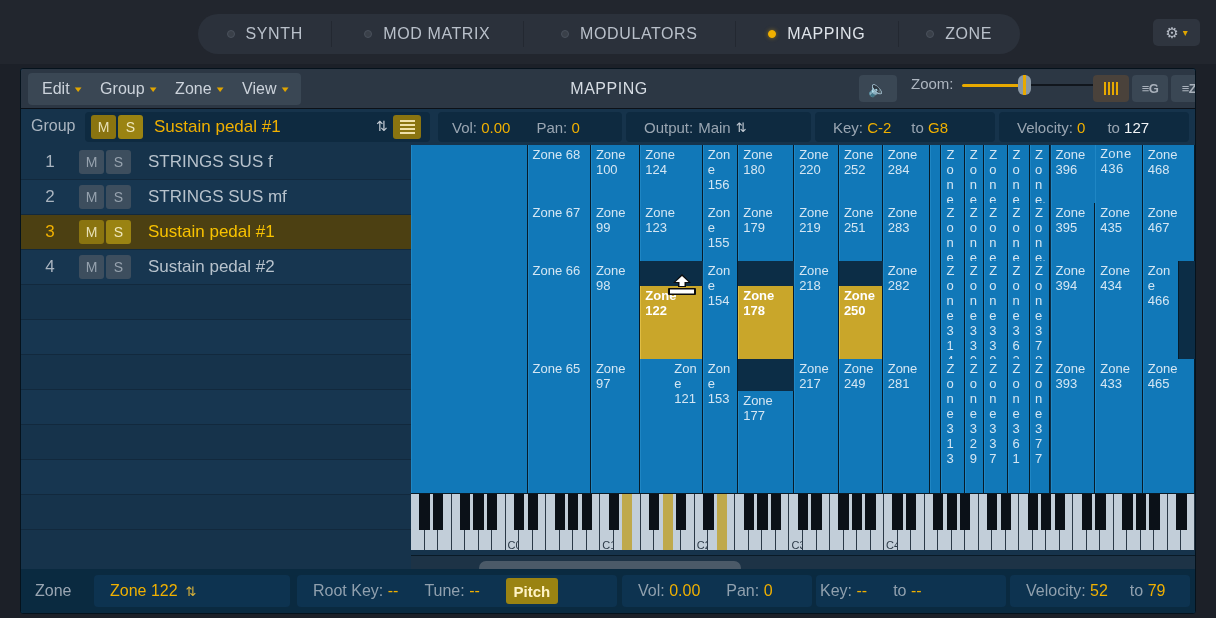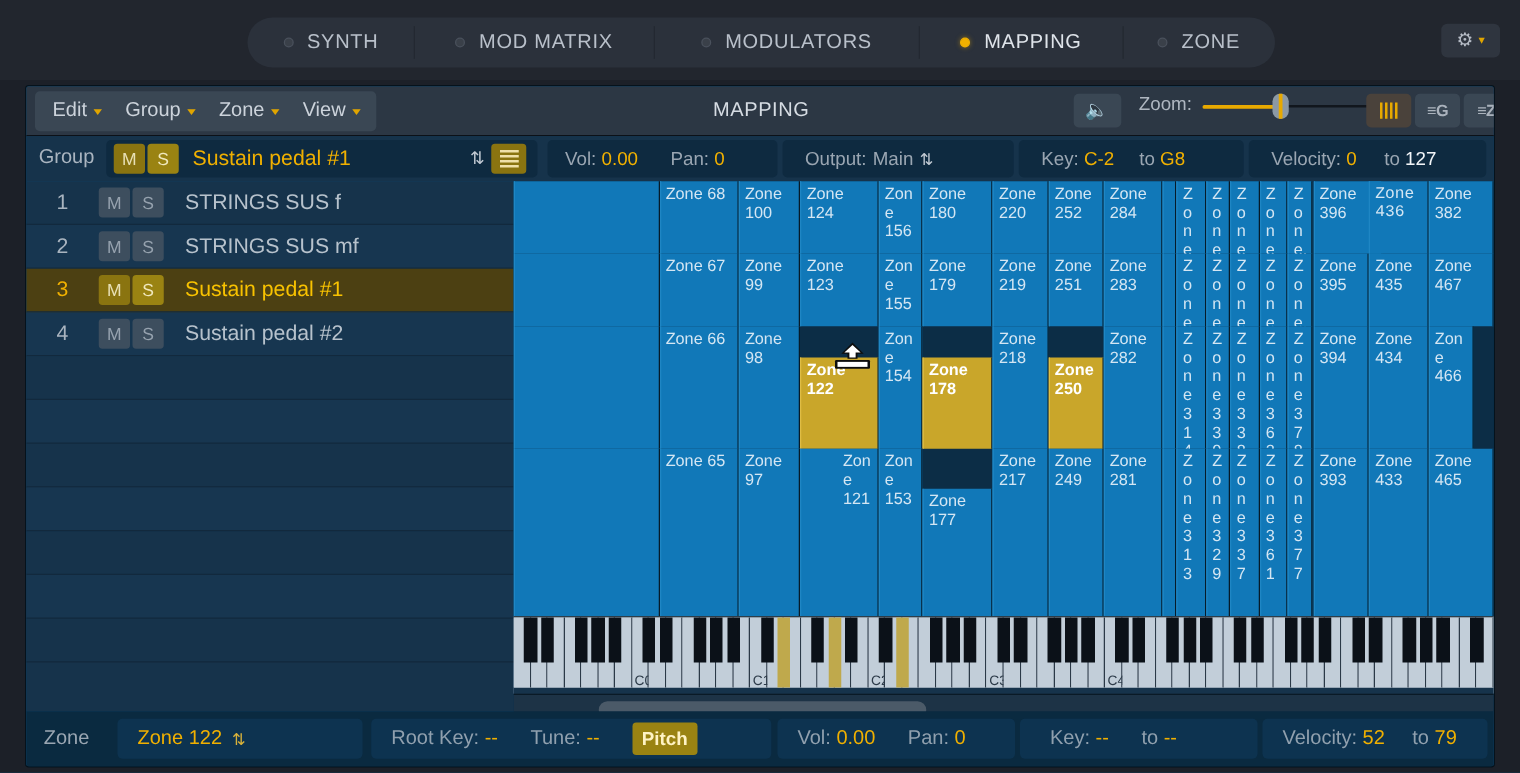--- a/index.html
+++ b/index.html
@@ -351,21 +351,21 @@
         <div class="zone" style="left: 427.891px; width: 43.8145px; top: 0px; height: 58px;">Zone 252</div>
         <div class="zone" style="left: 471.705px; width: 47.5434px; top: 0px; height: 58px;">Zone 284</div>
         <div class="zone blank" style="left: 519.249px; width: 11.1867px; top: 0px; height: 58px;"></div>
         <div class="zone" style="left: 530.435px; width: 23.3056px; top: 0px; height: 58px;">Zone 3...</div>
         <div class="zone" style="left: 553.741px; width: 19.5767px; top: 0px; height: 58px;">Zone...</div>
         <div class="zone" style="left: 573.317px; width: 23.3056px; top: 0px; height: 58px;">Zone 3...</div>
         <div class="zone" style="left: 596.623px; width: 22.3734px; top: 0px; height: 58px;">Zone 3...</div>
         <div class="zone" style="left: 618.996px; width: 20.5089px; top: 0px; height: 58px;">Zone...</div>
         <div class="zone" style="left: 639.505px; width: 55px; top: 0px; height: 58px;">Zone 396</div>
         <div class="zone" style="left: 684.252px; width: 47.5434px; top: 0px; height: 58px; font-family: Liberation Mono, monospace;">Zone 436</div>
-        <div class="zone" style="left: 731.795px; width: 52.2045px; top: 0px; height: 58px;">Zone 382</div>
+        <div class="zone" style="left: 731.795px; width: 52.2045px; top: 0px; height: 58px;">Zone 468</div>
         <div class="zone blank" style="left: 0px; width: 116.528px; top: 58px; height: 58px;"></div>
         <div class="zone" style="left: 116.528px; width: 63.3912px; top: 58px; height: 58px;">Zone 67</div>
         <div class="zone" style="left: 179.919px; width: 49.4078px; top: 58px; height: 58px;">Zone 99</div>
         <div class="zone" style="left: 229.327px; width: 62.459px; top: 58px; height: 58px;">Zone 123</div>
         <div class="zone" style="left: 291.786px; width: 35.4245px; top: 58px; height: 58px;">Zone 155</div>
         <div class="zone" style="left: 327.21px; width: 55.9334px; top: 58px; height: 58px;">Zone 179</div>
         <div class="zone" style="left: 383.144px; width: 44.7467px; top: 58px; height: 58px;">Zone 219</div>
         <div class="zone" style="left: 427.891px; width: 43.8145px; top: 58px; height: 58px;">Zone 251</div>
         <div class="zone" style="left: 471.705px; width: 47.5434px; top: 58px; height: 58px;">Zone 283</div>
         <div class="zone blank" style="left: 519.249px; width: 11.1867px; top: 58px; height: 58px;"></div>
@@ -540,21 +540,21 @@
     </div>
     <div class="bb-seg" style="left:276px; width:320px; padding-left:16px; gap:26px;">
       <span class="bb-txt"><span class="muted">Root Key:</span> <span class="val">--</span></span>
       <span class="bb-txt"><span class="muted">Tune:</span> <span class="val">--</span></span>
       <span class="pitchbtn">Pitch</span>
     </div>
     <div class="bb-seg" style="left:601px; width:190px; padding-left:16px; gap:26px;">
       <span class="bb-txt"><span class="muted">Vol:</span> <span class="val">0.00</span></span>
       <span class="bb-txt"><span class="muted">Pan:</span> <span class="val">0</span></span>
     </div>
-    <div class="bb-seg" style="left:795px; width:190px; padding-left:24px; gap:26px;">
+    <div class="bb-seg" style="left:795px; width:190px; padding-left:4px; gap:26px;">
       <span class="bb-txt"><span class="muted">Key:</span> <span class="val">--</span></span>
       <span class="bb-txt"><span class="muted">to</span> <span class="val">--</span></span>
     </div>
     <div class="bb-seg" style="left:989px; width:180px; padding-left:16px; gap:22px;">
       <span class="bb-txt"><span class="muted">Velocity:</span> <span class="val">52</span></span>
       <span class="bb-txt"><span class="muted">to</span> <span class="val">79</span></span>
     </div>
   </div>
 </div>
 

